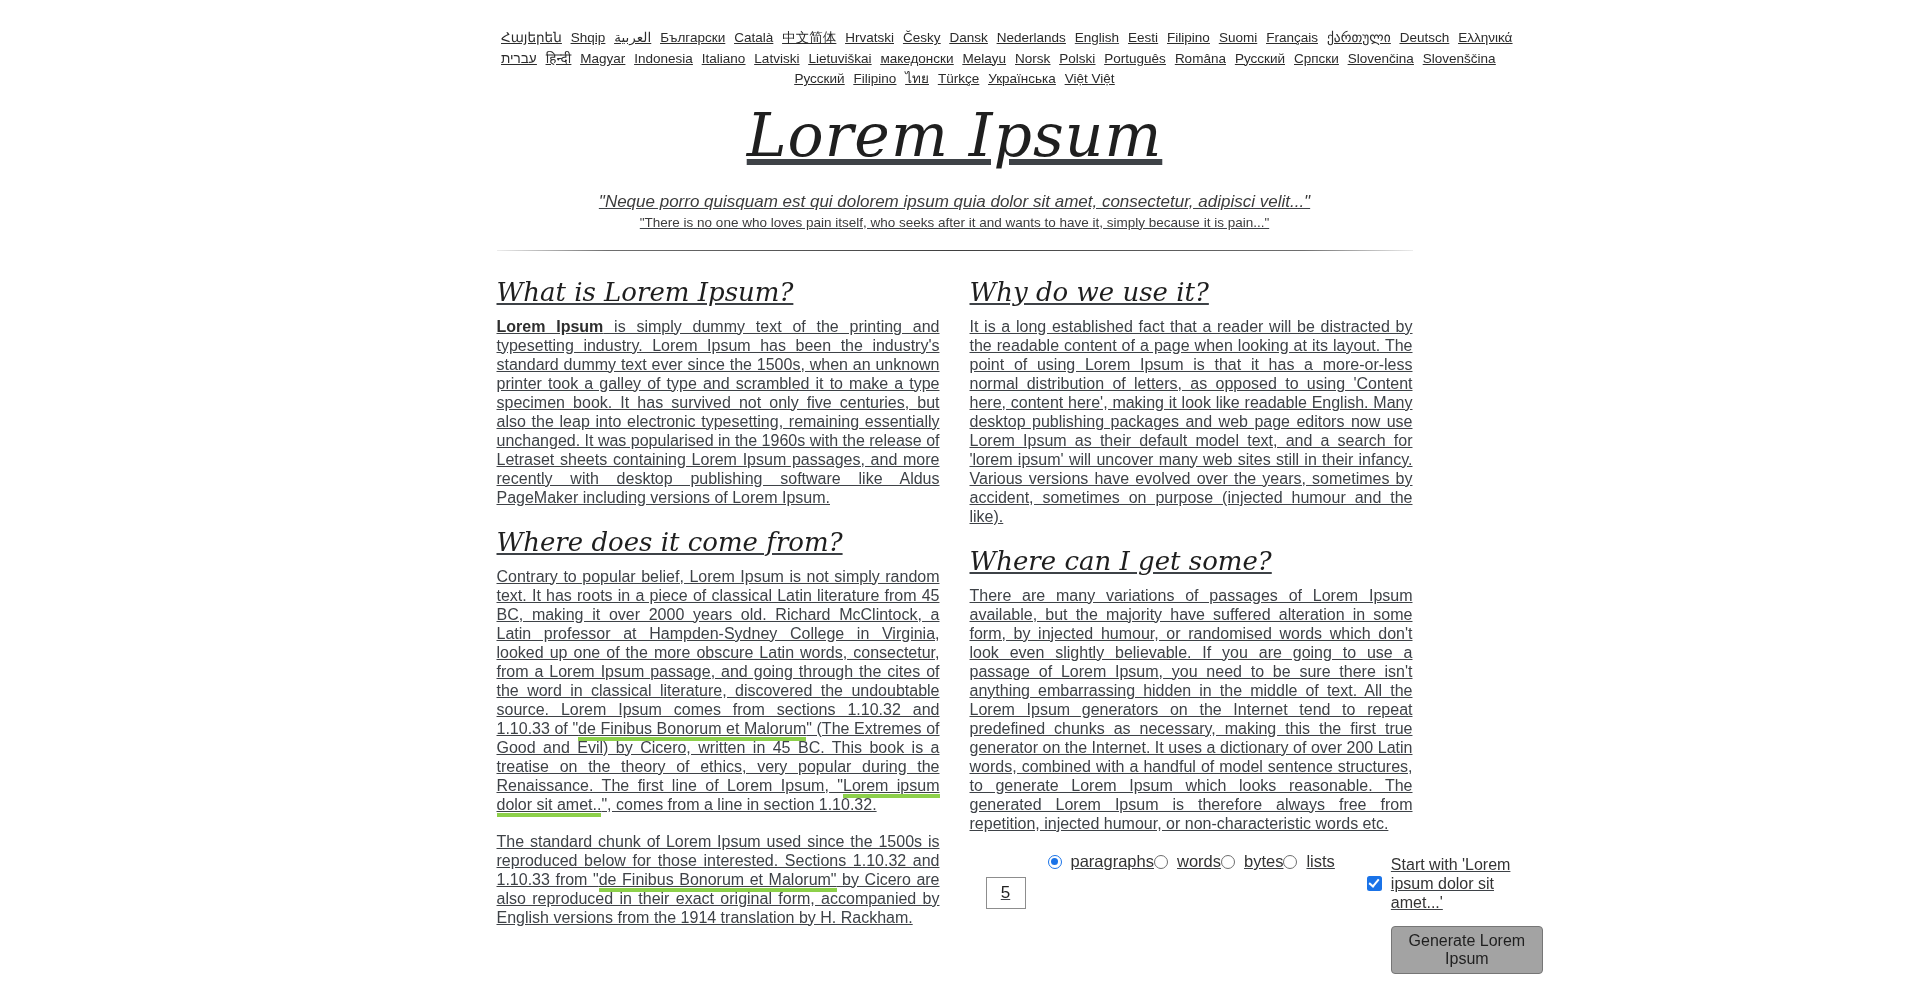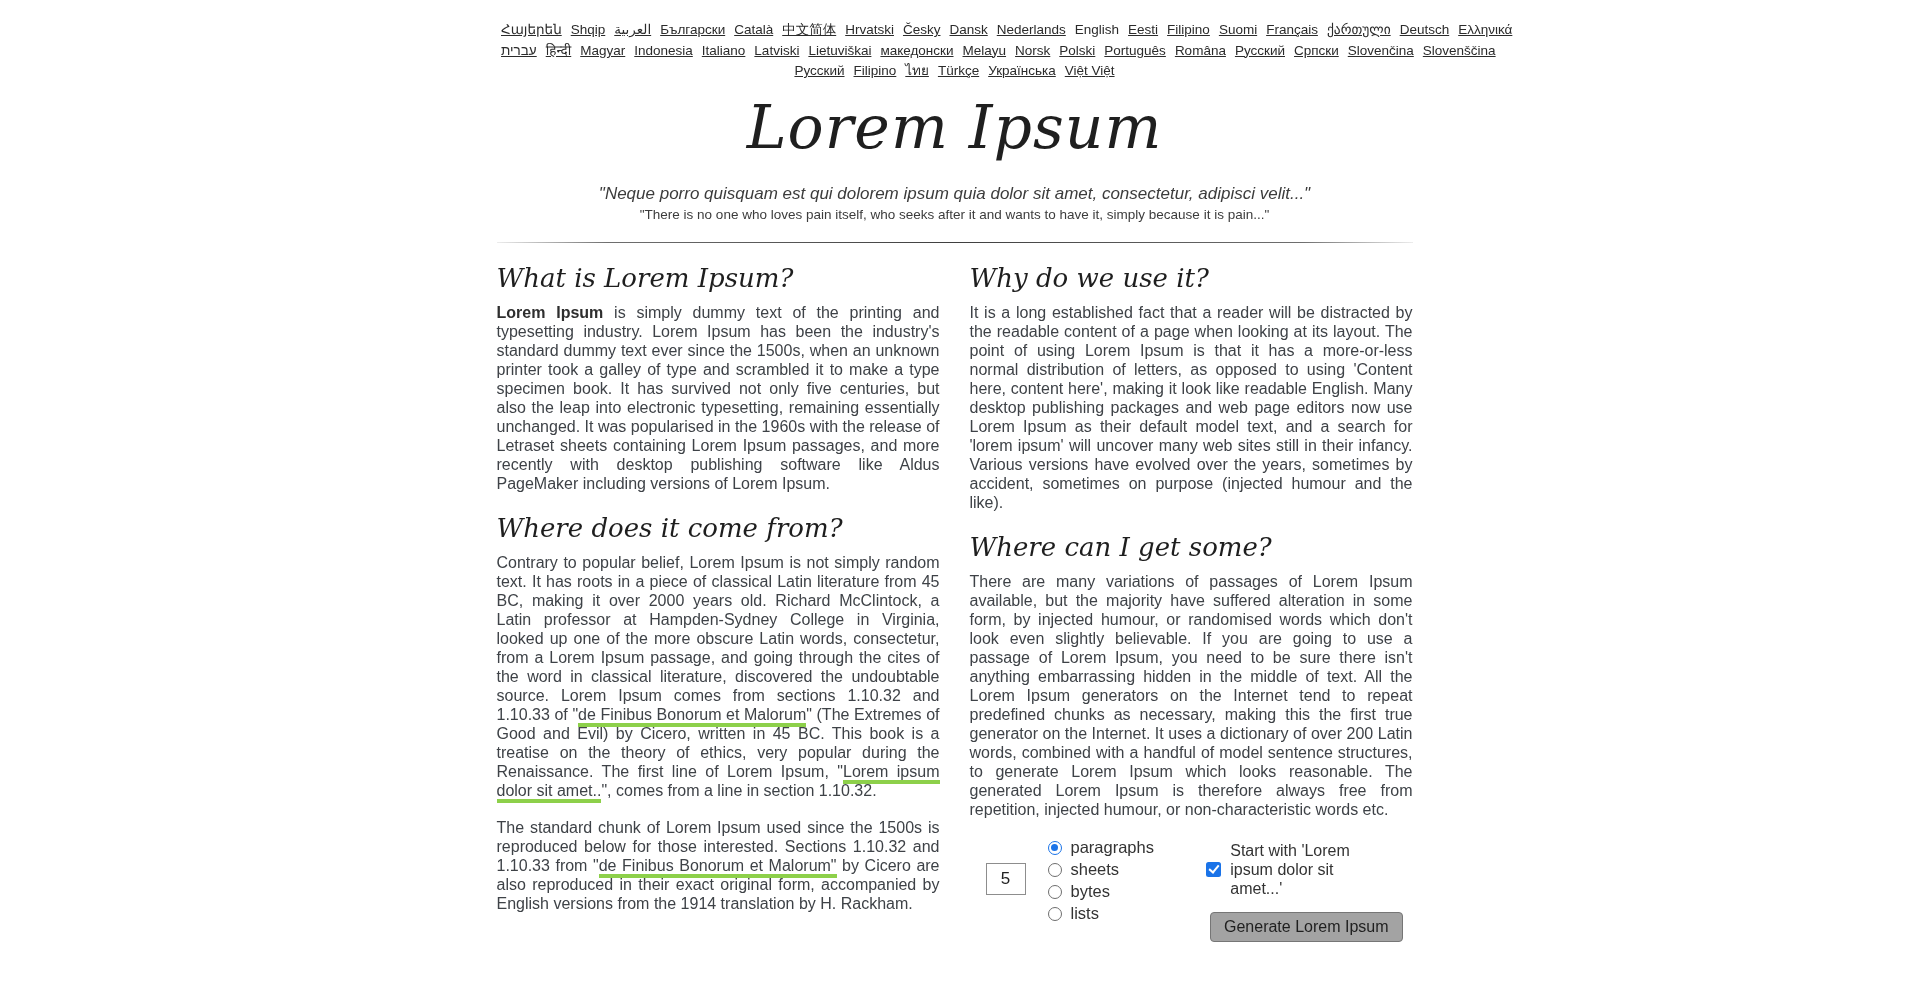--- a/index.html
+++ b/index.html
@@ -5,59 +5,59 @@
   :root{
     --accent_blue:#1a73e8;
     --highlight_green:#8dd04a;
     --link_red:#d2301c;
   }
   html,body{margin:0;padding:0;background:#ffffff;}
   body{
     width:1909px;height:986px;overflow:hidden;
     font-family:"Liberation Sans",sans-serif;color:#3e4247;
   }
-  .page{width:916px;margin:0 auto;}
+  .page{width:916px;margin:8px auto;text-decoration:underline;}
 
   
   .lang-bar{padding-top:20px;text-align:center;font-size:13.5px;line-height:20.5px;color:#2b2b2b;}
   .lang-row{white-space:nowrap;}
   .lang-link{color:#2b2b2b;text-decoration:underline;cursor:pointer;margin:0 4.5px;}
   .lang-current{margin:0 4.5px;}
 
   
   .site-title{
     font-family:"DejaVu Serif","Liberation Serif",serif;font-style:italic;font-weight:normal;
     font-size:60px;line-height:66px;text-align:center;color:#1f1f1f;margin:12px 0 0;
     letter-spacing:1px;
   }
   .quote-latin{margin-top:24px;text-align:center;font-style:italic;font-size:17px;line-height:20px;color:#3c3c3c;}
   .quote-english{margin-top:2px;text-align:center;font-size:13.5px;line-height:18px;color:#3c3c3c;}
 
   .divider{height:1px;margin-top:18px;
     background:linear-gradient(90deg,#ececec 0%,#6f6f6f 12%,#3f3f3f 50%,#6f6f6f 88%,#ececec 100%);}
 
   
-  .columns{display:flex;gap:30px;padding-top:2px;}
+  .columns{display:flex;gap:30px;padding-top:8px;}
   .col{width:443px;}
   .section-heading{
     font-family:"DejaVu Serif","Liberation Serif",serif;font-style:italic;font-weight:normal;
     font-size:26px;line-height:34px;color:#1e1e1e;margin:16px 0 8px;
   }
   .body-text{margin:0 0 18px;text-align:justify;font-size:16px;line-height:19px;color:#3e4247;}
   .seg-bold{font-weight:bold;color:#2e2e2e;}
   .seg-green{border-bottom:4px solid var(--highlight_green);}
 
   
   .generator{display:flex;margin-top:2px;}
   .count-input{
     width:40px;height:32px;box-sizing:border-box;border:1px solid #8d8d8d;border-radius:0;
     text-align:center;font-size:17px;font-family:inherit;color:#222;background:#fff;
     margin:26px 0 0 16px;flex:none;
   }
-  .radio-group{margin-left:22px;display:flex;flex-direction:column;row-gap:4px;padding-top:2px;}
+  .radio-group{margin-left:22px;display:flex;row-gap:4px;padding-top:2px;}
   .radio-row{display:flex;align-items:center;height:18px;cursor:pointer;}
   .radio-dot{width:14px;height:14px;border-radius:50%;border:1.5px solid #6e6e6e;box-sizing:border-box;background:#fff;flex:none;position:relative;}
   .radio-dot.checked{border-color:var(--accent_blue);}
   .radio-dot.checked::after{content:"";position:absolute;left:2px;top:2px;width:7px;height:7px;border-radius:50%;background:var(--accent_blue);}
   .radio-label{margin-left:9px;font-size:16.5px;color:#333;}
 
   .start-group{margin-left:32px;padding-top:4px;}
   .start-row{display:flex;align-items:center;cursor:pointer;justify-content:center;}
   .checkbox{width:15px;height:15px;border-radius:2.5px;background:var(--accent_blue);position:relative;flex:none;}
   .checkbox::after{content:"";position:absolute;left:4.5px;top:1.5px;width:4px;height:8px;border:solid #fff;border-width:0 2px 2px 0;transform:rotate(40deg);}
@@ -112,21 +112,21 @@
 
       <div class="generator">
         <input class="count-input" type="text" value="5" style="">
         <div class="radio-group">
             <div class="radio-row">
               <span class="radio-dot checked"></span>
               <span class="radio-label">paragraphs</span>
             </div>
             <div class="radio-row">
               <span class="radio-dot"></span>
-              <span class="radio-label">sheets</span>
+              <span class="radio-label">words</span>
             </div>
             <div class="radio-row">
               <span class="radio-dot"></span>
               <span class="radio-label">bytes</span>
             </div>
             <div class="radio-row">
               <span class="radio-dot"></span>
               <span class="radio-label">lists</span>
             </div>
           </div>

